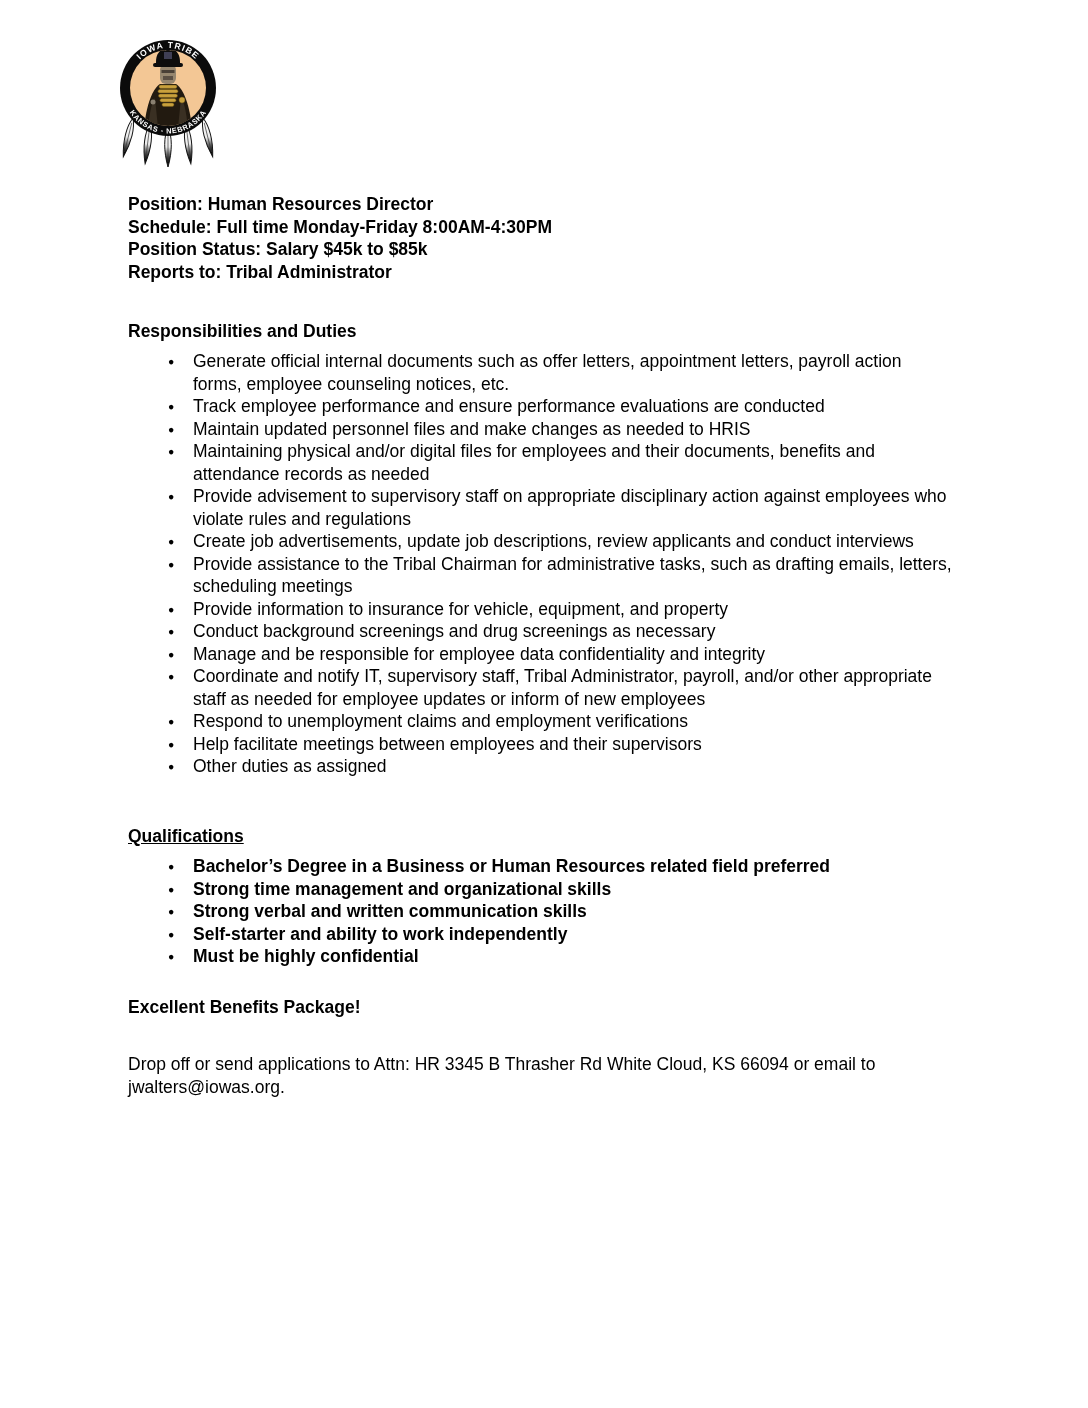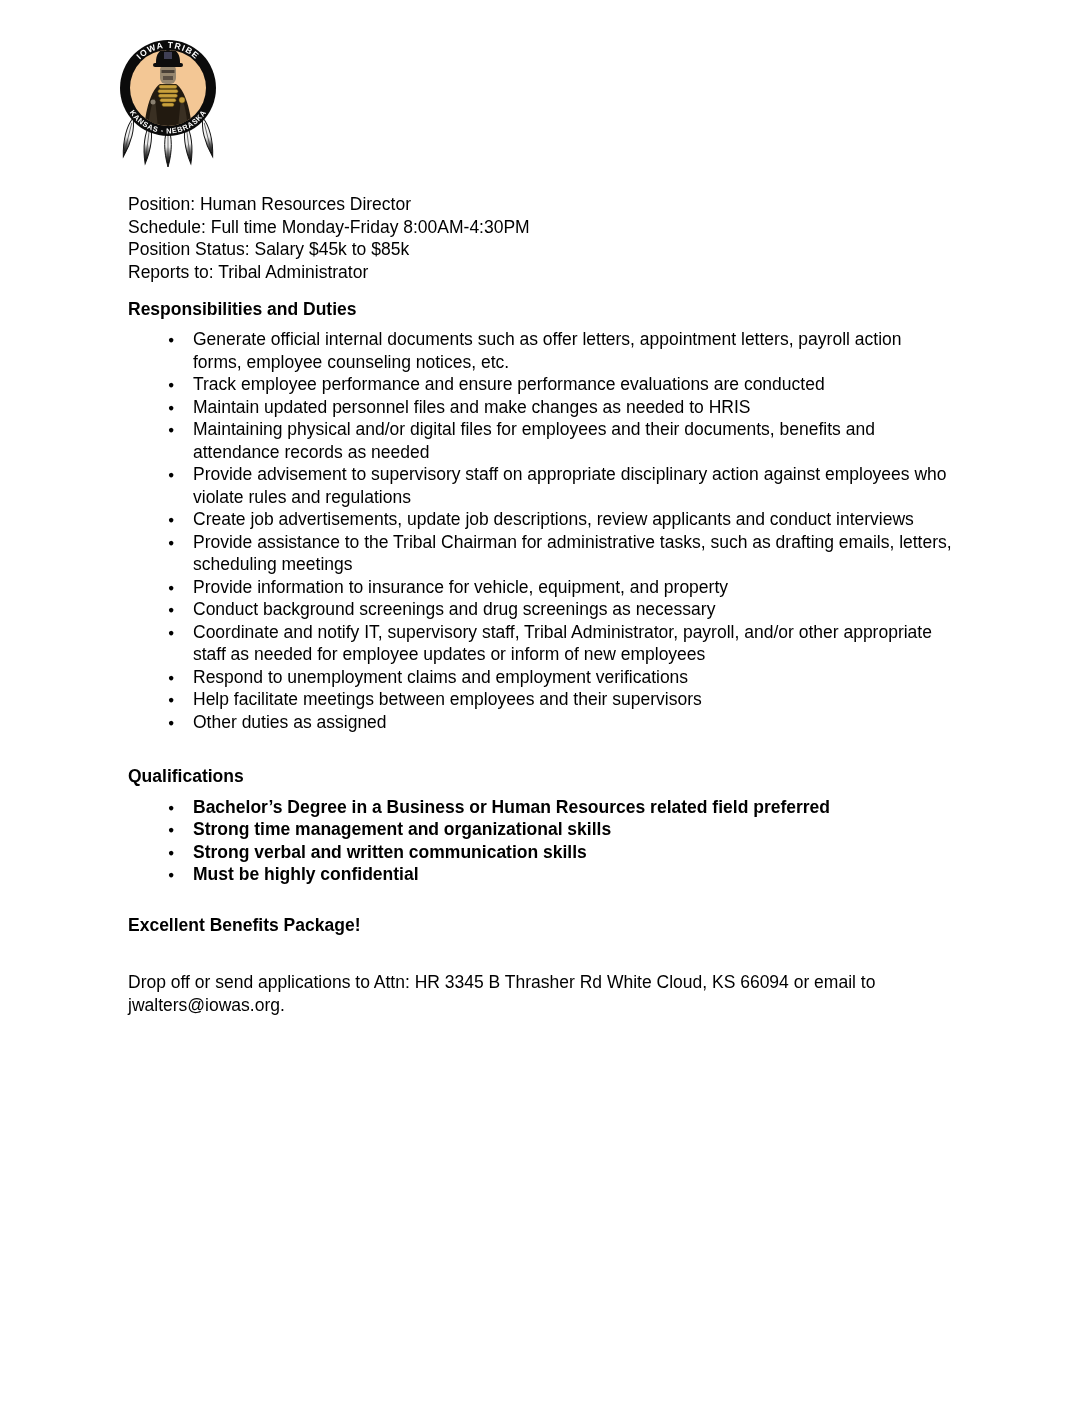--- a/index.html
+++ b/index.html
@@ -8,25 +8,25 @@
     width: 1088px; height: 1408px;
     background: #ffffff;
     font-family: "Liberation Sans", "DejaVu Sans", sans-serif;
     font-size: 17.5px; line-height: 22.5px;
     color: #000;
     overflow: hidden;
   }
   .page { padding: 38px 0 0 128px; width: 100%; height: 100%; }
   .content { width: 824px; }
   .logo { margin-left: -10px; height: 134px; }
-  .header-block { margin-top: 21px; font-weight: 400; }
+  .header-block { margin-top: 21px; font-weight: 700; }
   .header-line { white-space: nowrap; }
   .section-title { font-weight: 700; margin: 0; font-size: 17.5px; line-height: 22.5px; }
-  .title-resp { margin-top: 15px; }
-  .title-qual { margin-top: 32px; }
+  .title-resp { margin-top: 37px; }
+  .title-qual { margin-top: 47px; text-decoration: underline; }
   .title-benefits { margin-top: 28px; }
   ul.bullets { list-style: none; margin: 7.5px 0 0 0; padding: 0 0 0 38px; }
   ul.bullets.qual { margin-top: 8px; font-weight: bold; }
   ul.bullets li { position: relative; padding-left: 27px; }
   ul.bullets li::before {
     content: "●";
     position: absolute; left: 2px; top: 0;
     font-size: 10.5px;
   }
   .contact { margin: 35px 0 4px 0; }
@@ -138,20 +138,21 @@
         <li class="bullet-item">Provide advisement to supervisory staff on appropriate disciplinary action against employees who violate rules and regulations</li>
 
         <li class="bullet-item">Create job advertisements, update job descriptions, review applicants and conduct interviews</li>
 
         <li class="bullet-item">Provide assistance to the Tribal Chairman for administrative tasks, such as drafting emails, letters, scheduling meetings</li>
 
         <li class="bullet-item">Provide information to insurance for vehicle, equipment, and property</li>
 
         <li class="bullet-item">Conduct background screenings and drug screenings as necessary</li>
 
+        <li class="bullet-item">Manage and be responsible for employee data confidentiality and integrity</li>
 
 
         <li class="bullet-item">Coordinate and notify IT, supervisory staff, Tribal Administrator, payroll, and/or other appropriate staff as needed for employee updates or inform of new employees</li>
 
         <li class="bullet-item">Respond to unemployment claims and employment verifications</li>
 
         <li class="bullet-item">Help facilitate meetings between employees and their supervisors</li>
 
         <li class="bullet-item">Other duties as assigned</li>
       </ul>
@@ -160,20 +161,21 @@
     <ul class="bullets qual">
 
         <li class="bullet-item">Bachelor’s Degree in a Business or Human Resources related field preferred</li>
 
 
         <li class="bullet-item">Strong time management and organizational skills</li>
 
 
         <li class="bullet-item">Strong verbal and written communication skills</li>
 
+        <li class="bullet-item">Self-starter and ability to work independently</li>
 
         <li class="bullet-item">Must be highly confidential</li>
       </ul>
 
     <div class="section-title title-benefits">Excellent Benefits Package!</div>
 
     <p class="contact">Drop off or send applications to Attn: HR 3345 B Thrasher Rd White Cloud, KS 66094 or email to jwalters@iowas.org.</p>
 
   </div>
 </div>

